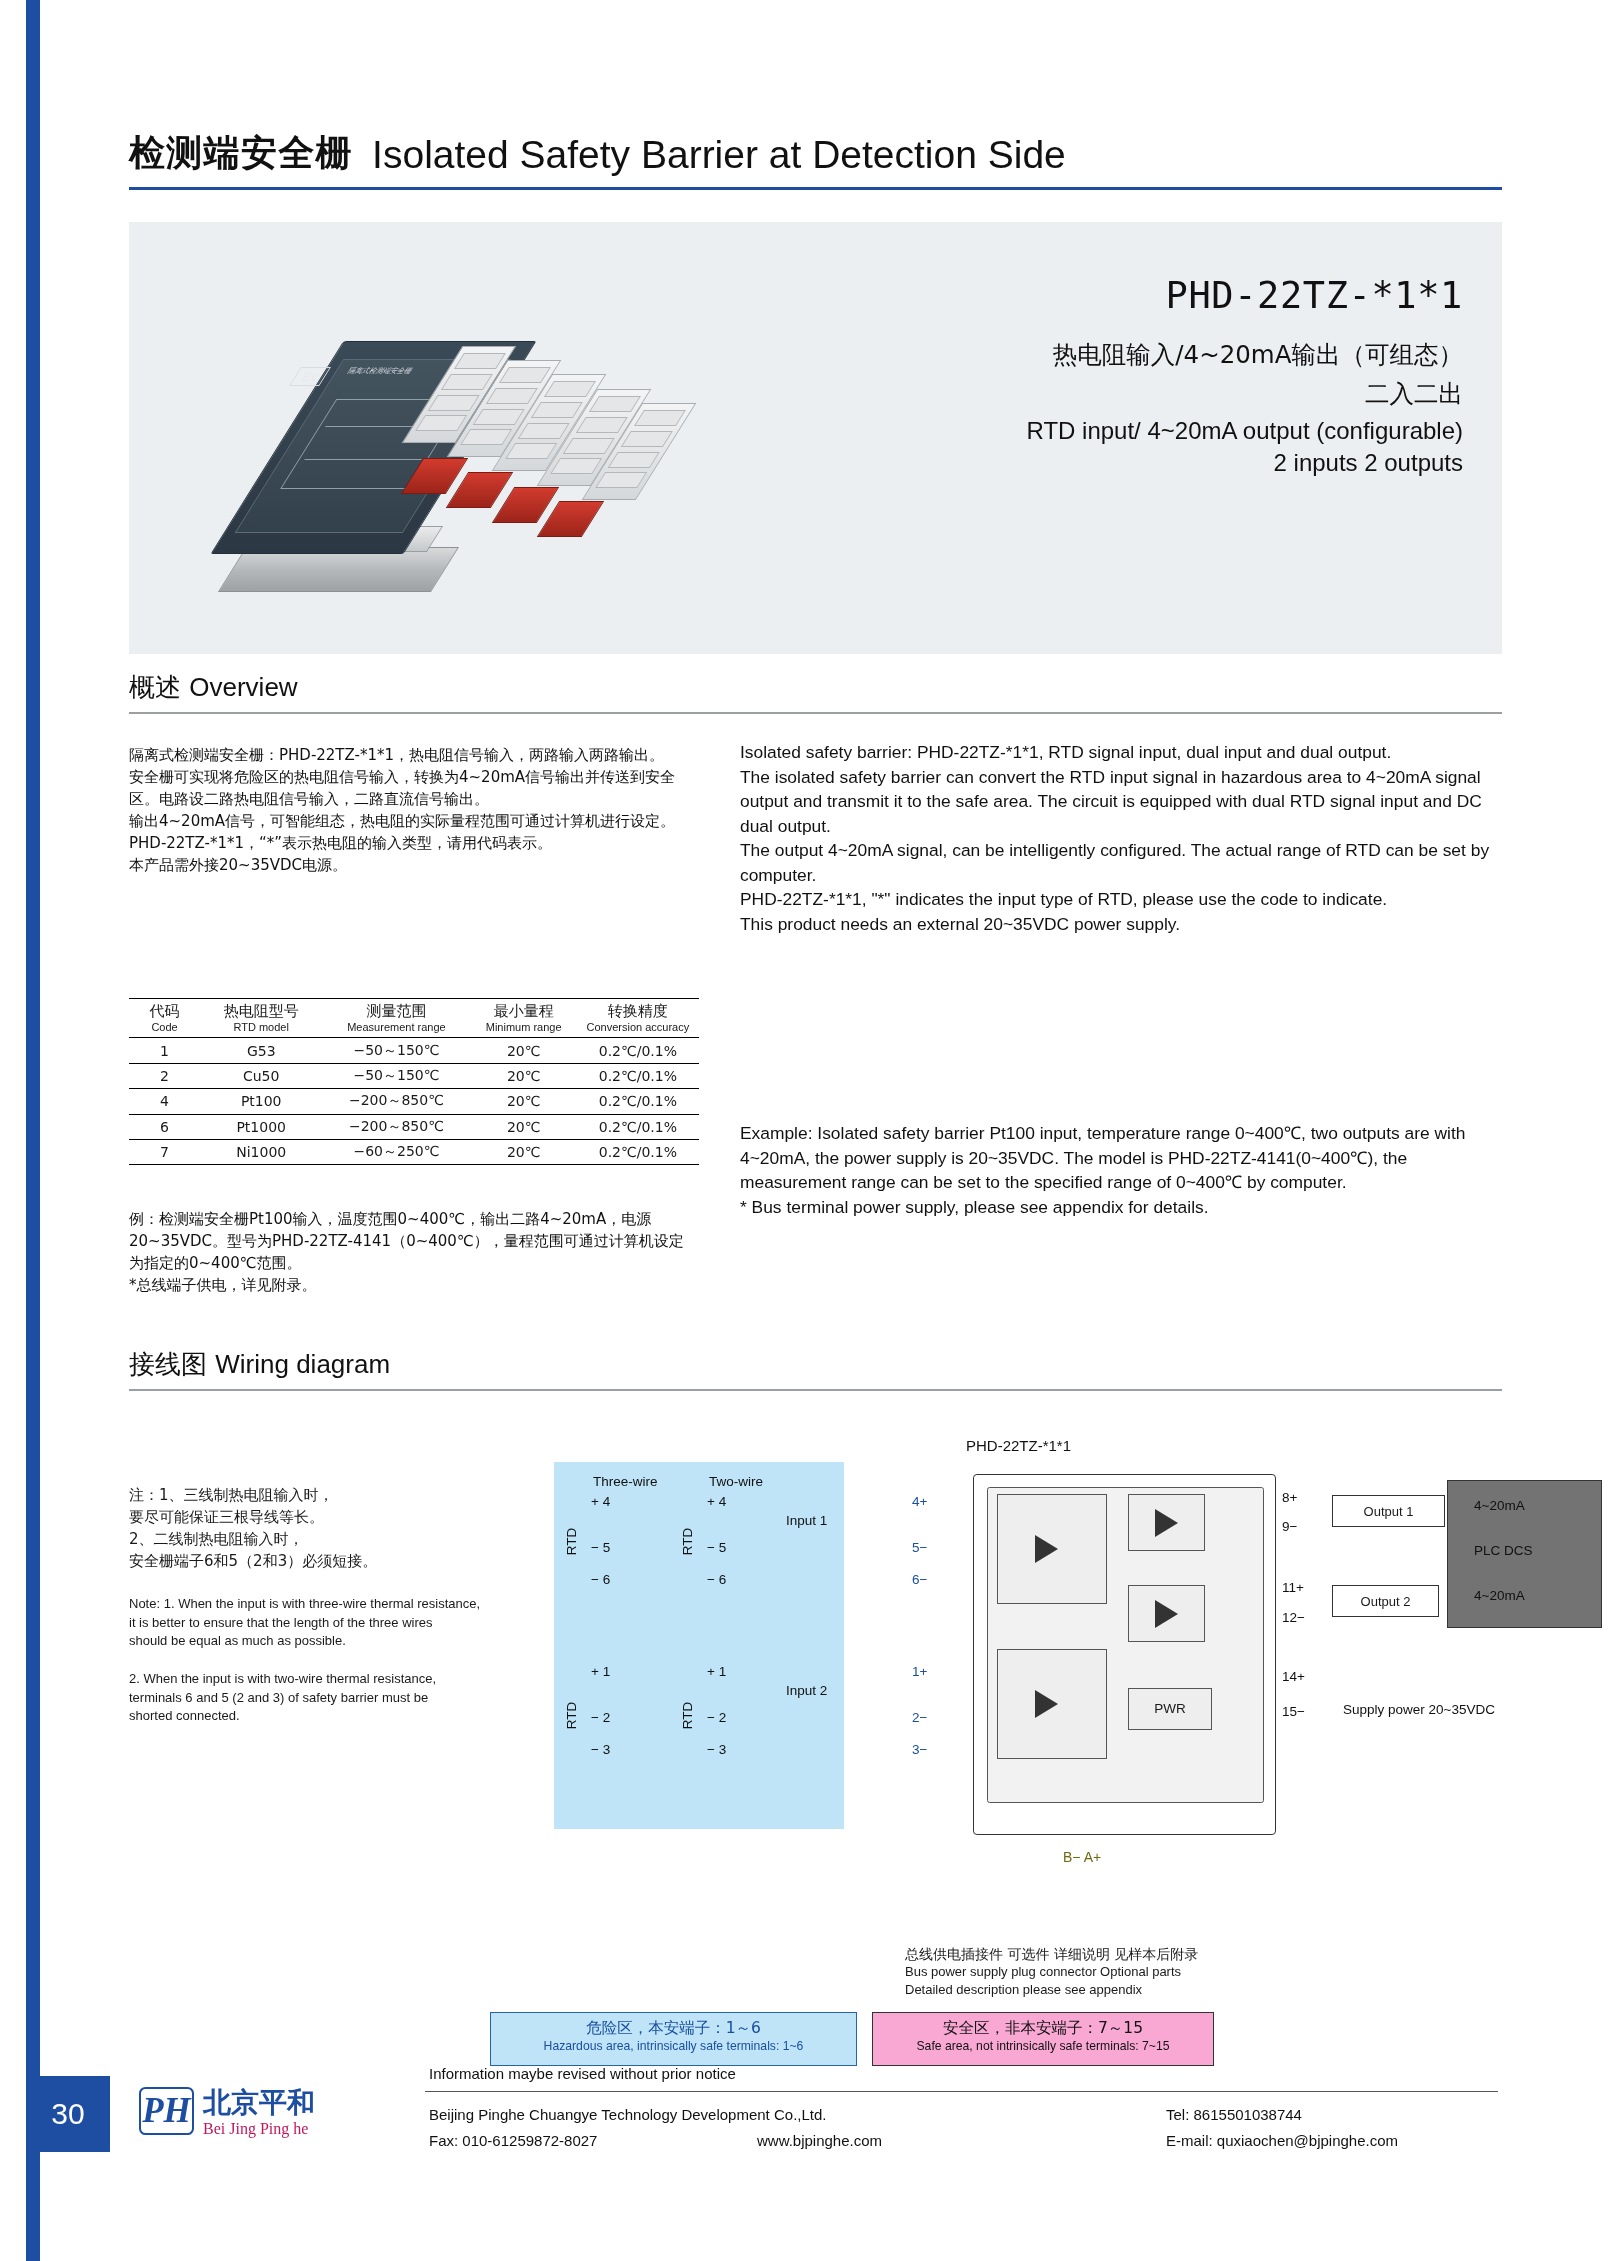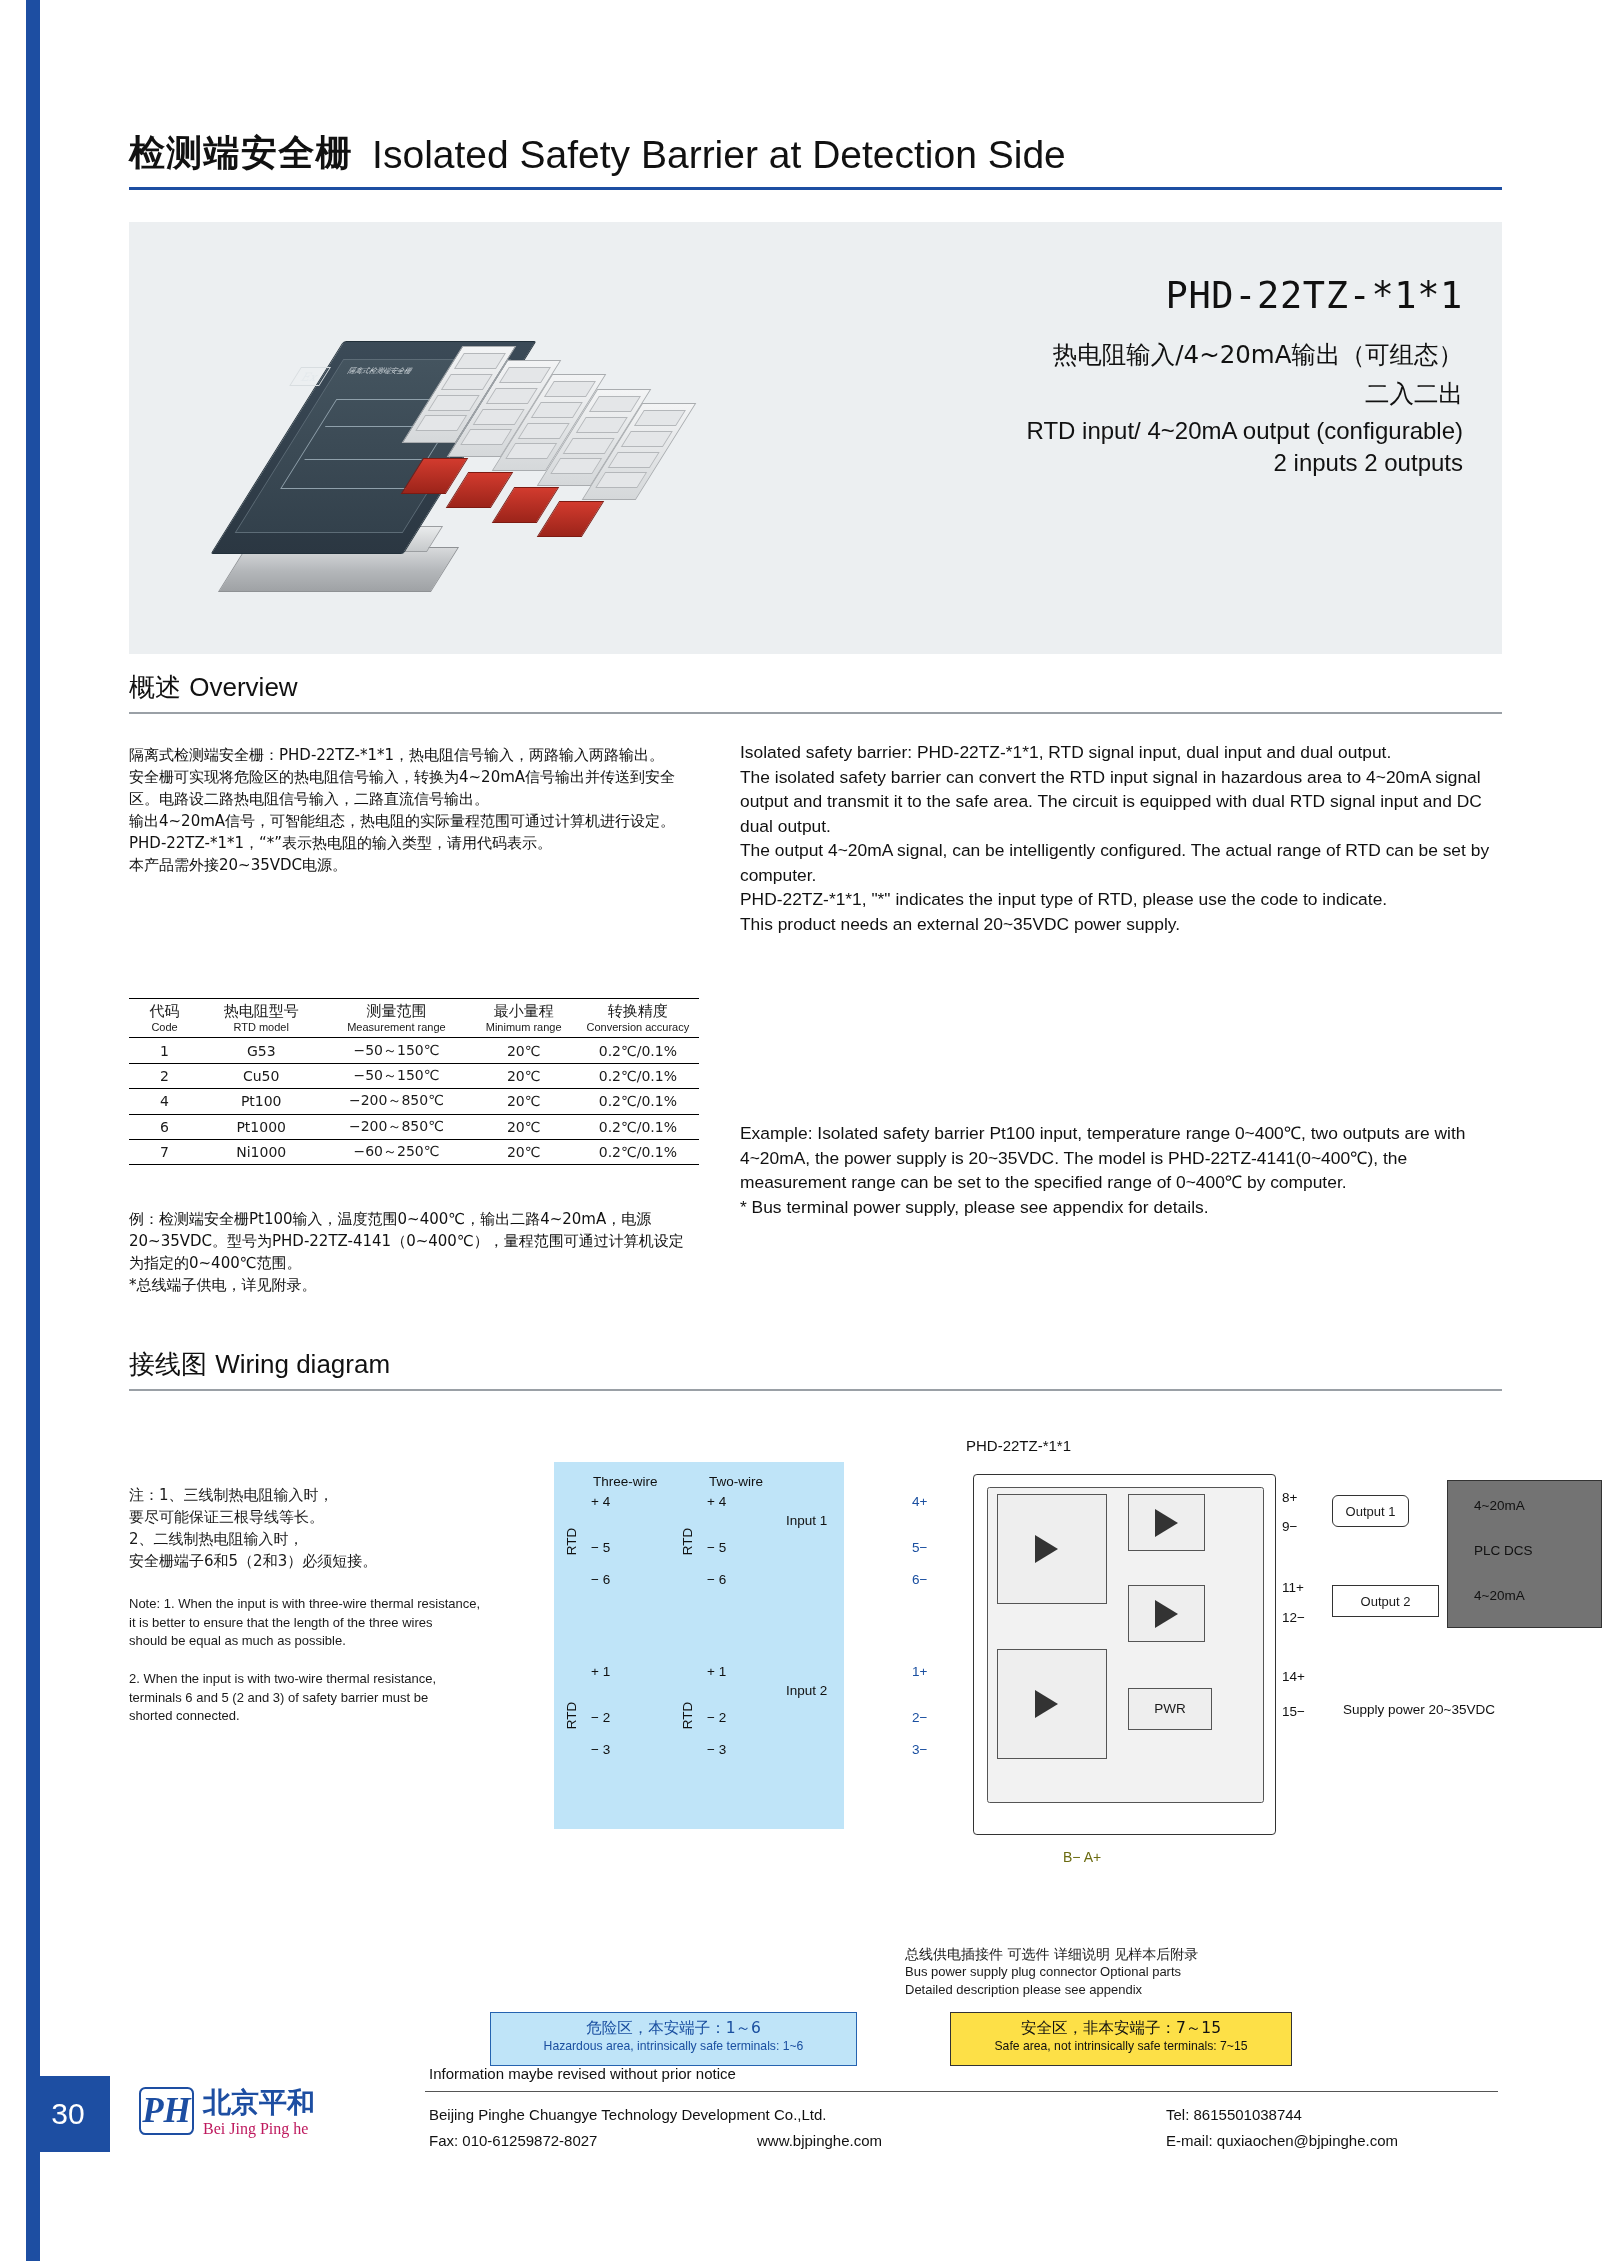--- a/index.html
+++ b/index.html
@@ -195,22 +195,22 @@
   .out-box { position:absolute; border:1px solid #333; background:#fff; font-size:13px; text-align:center; }
   .bus-note {
     position:absolute; left:905px; top:1946px; width:490px; font-size:13px; line-height:17.4px;
   }
   .bus-note .cn { font-size:14px; font-family:"DejaVu Sans", sans-serif; }
   .zone-haz {
     position:absolute; left:490px; top:2012px; width:367px; height:54px;
     border:1.3px solid #2563b0; background:#bfe4f8; text-align:center; padding-top:5.2px;
   }
   .zone-safe {
-    position:absolute; left:950px; top:2012px; width:342px; height:54px;
-    border:1.3px solid #333; background:#fde047; text-align:center; padding-top:5.2px;
+    position:absolute; left:872px; top:2012px; width:342px; height:54px;
+    border:1.3px solid #333; background:#f9a8d4; text-align:center; padding-top:5.2px;
   }
   .zone-haz .cn, .zone-safe .cn { display:block; font-size:15.5px; color:#1a4fa0; font-family:"DejaVu Sans", sans-serif;}
   .zone-safe .cn { color:#111; }
   .zone-haz .en, .zone-safe .en { display:block; font-size:12.2px; color:#1a4fa0;}
   .zone-safe .en { color:#111; }
   
   .foot-rule { position:absolute; left:425px; top:2091px; width:1073px; height:1.3px; background:#555; }
   .pagebox {
     position:absolute; left:26px; top:2076px; width:84px; height:76px; background:#1d4ea2;
     color:#fff; font-size:30px; display:flex; align-items:center; justify-content:center;
@@ -456,21 +456,21 @@
     </div>
     <div class="dlabel olive" style="left:509px; top:412px; font-size:14px;">B−  A+</div>
 
     <div class="dlabel" style="left:728px; top:53px;">8+</div>
     <div class="dlabel" style="left:728px; top:82px;">9−</div>
     <div class="dlabel" style="left:728px; top:143px;">11+</div>
     <div class="dlabel" style="left:728px; top:173px;">12−</div>
     <div class="dlabel" style="left:728px; top:232px;">14+</div>
     <div class="dlabel" style="left:728px; top:267px;">15−</div>
 
-    <div class="out-box" style="left:778px; top:58px; width:77px; height:32px; line-height:31px;border-radius:6px;">Output 1</div>
+    <div class="out-box" style="left:778px; top:58px; width:113px; height:32px; line-height:31px;">Output 1</div>
     <div class="out-box" style="left:778px; top:148px; width:107px; height:32px; line-height:31px;">Output 2</div>
 
     <div class="plc-box" style="left:893px; top:43px; width:155px; height:148px;">
       <div class="dlabel" style="left:26px; top:17px;">4~20mA</div>
       <div class="dlabel" style="left:26px; top:62px;">PLC  DCS</div>
       <div class="dlabel" style="left:26px; top:107px;">4~20mA</div>
     </div>
 
     <div class="dlabel" style="left:789px; top:265px;">Supply power 20~35VDC</div>
   </div>

